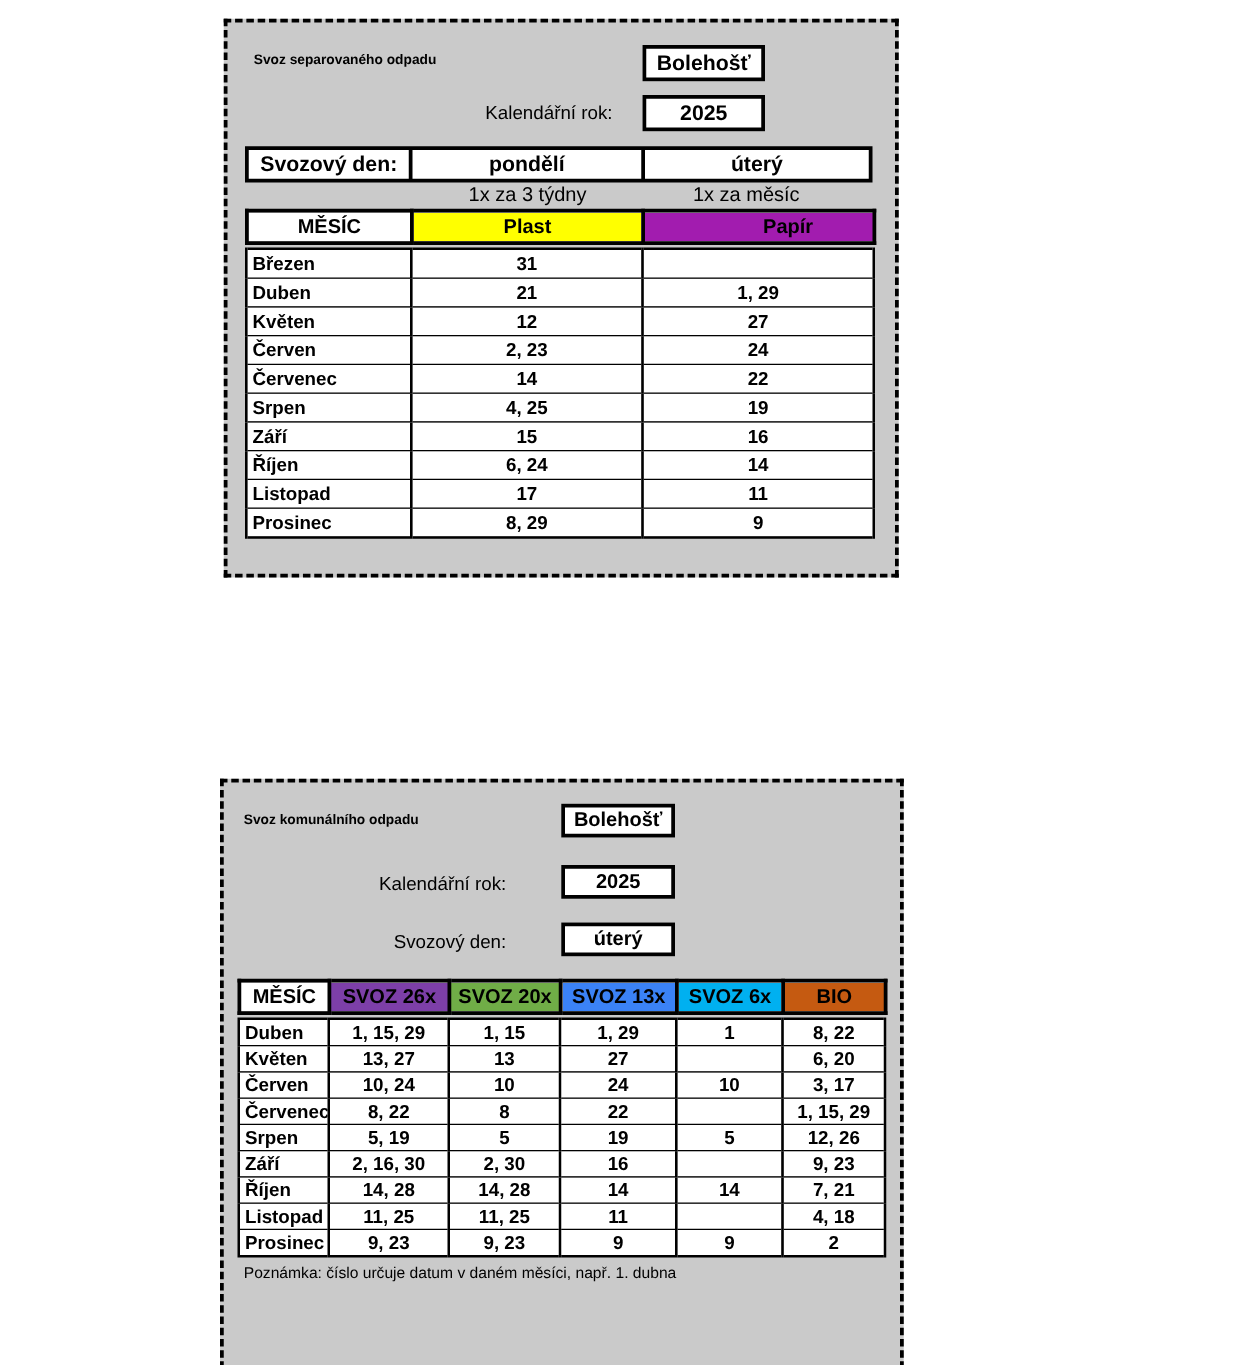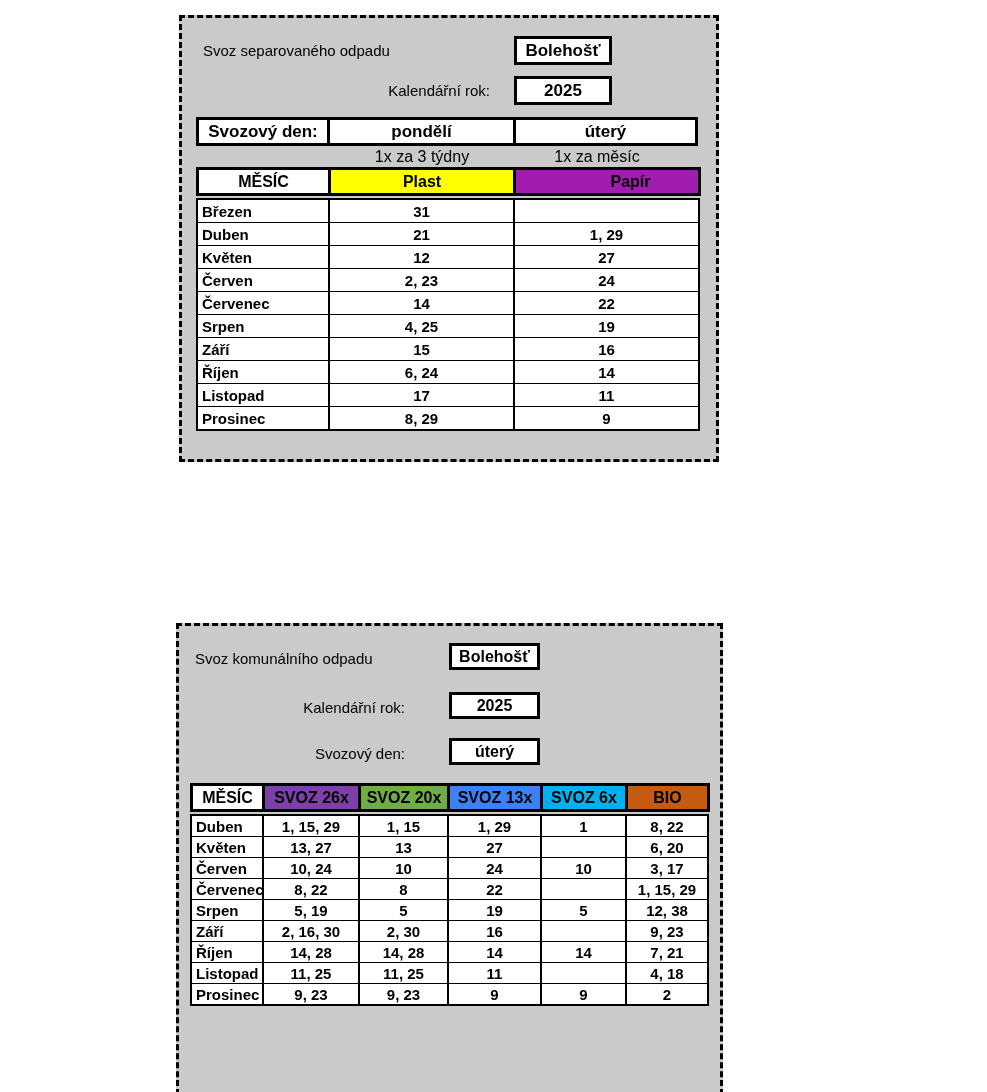--- a/index.html
+++ b/index.html
@@ -11,21 +11,21 @@
     color: #000;
   }
   .panel {
     position: absolute;
     background: #cacaca;
     border: 3px dashed #000;
     box-sizing: border-box;
   }
   .panel > * { position: absolute; }
 
-  .panel-title { font-size: 15px; font-weight: normal; white-space: nowrap; }
+  .panel-title { font-size: 11px; font-weight: bold; white-space: nowrap; }
   .field-label { font-size: 15px; font-weight: normal; text-align: right; white-space: nowrap; }
 
   .value-box {
     background: #fff;
     border: 3px solid #000;
     box-sizing: border-box;
     font-weight: bold;
     text-align: center;
     display: flex; align-items: center; justify-content: center;
   }
@@ -261,21 +261,21 @@
             <td>22</td>
             <td></td>
             <td>1, 15, 29</td>
           </tr>
           <tr>
             <td class="month">Srpen</td>
             <td>5, 19</td>
             <td>5</td>
             <td>19</td>
             <td>5</td>
-            <td>12, 38</td>
+            <td>12, 26</td>
           </tr>
           <tr>
             <td class="month">Září</td>
             <td>2, 16, 30</td>
             <td>2, 30</td>
             <td>16</td>
             <td></td>
             <td>9, 23</td>
           </tr>
           <tr>
@@ -299,13 +299,14 @@
             <td>9, 23</td>
             <td>9, 23</td>
             <td>9</td>
             <td>9</td>
             <td>2</td>
           </tr>
         </tbody>
       </table>
     </div>
 
+  <div class="note" id="p2-note">Poznámka: číslo určuje datum v daném měsíci, např. 1. dubna</div>
 </section>
 
 </body></html>

